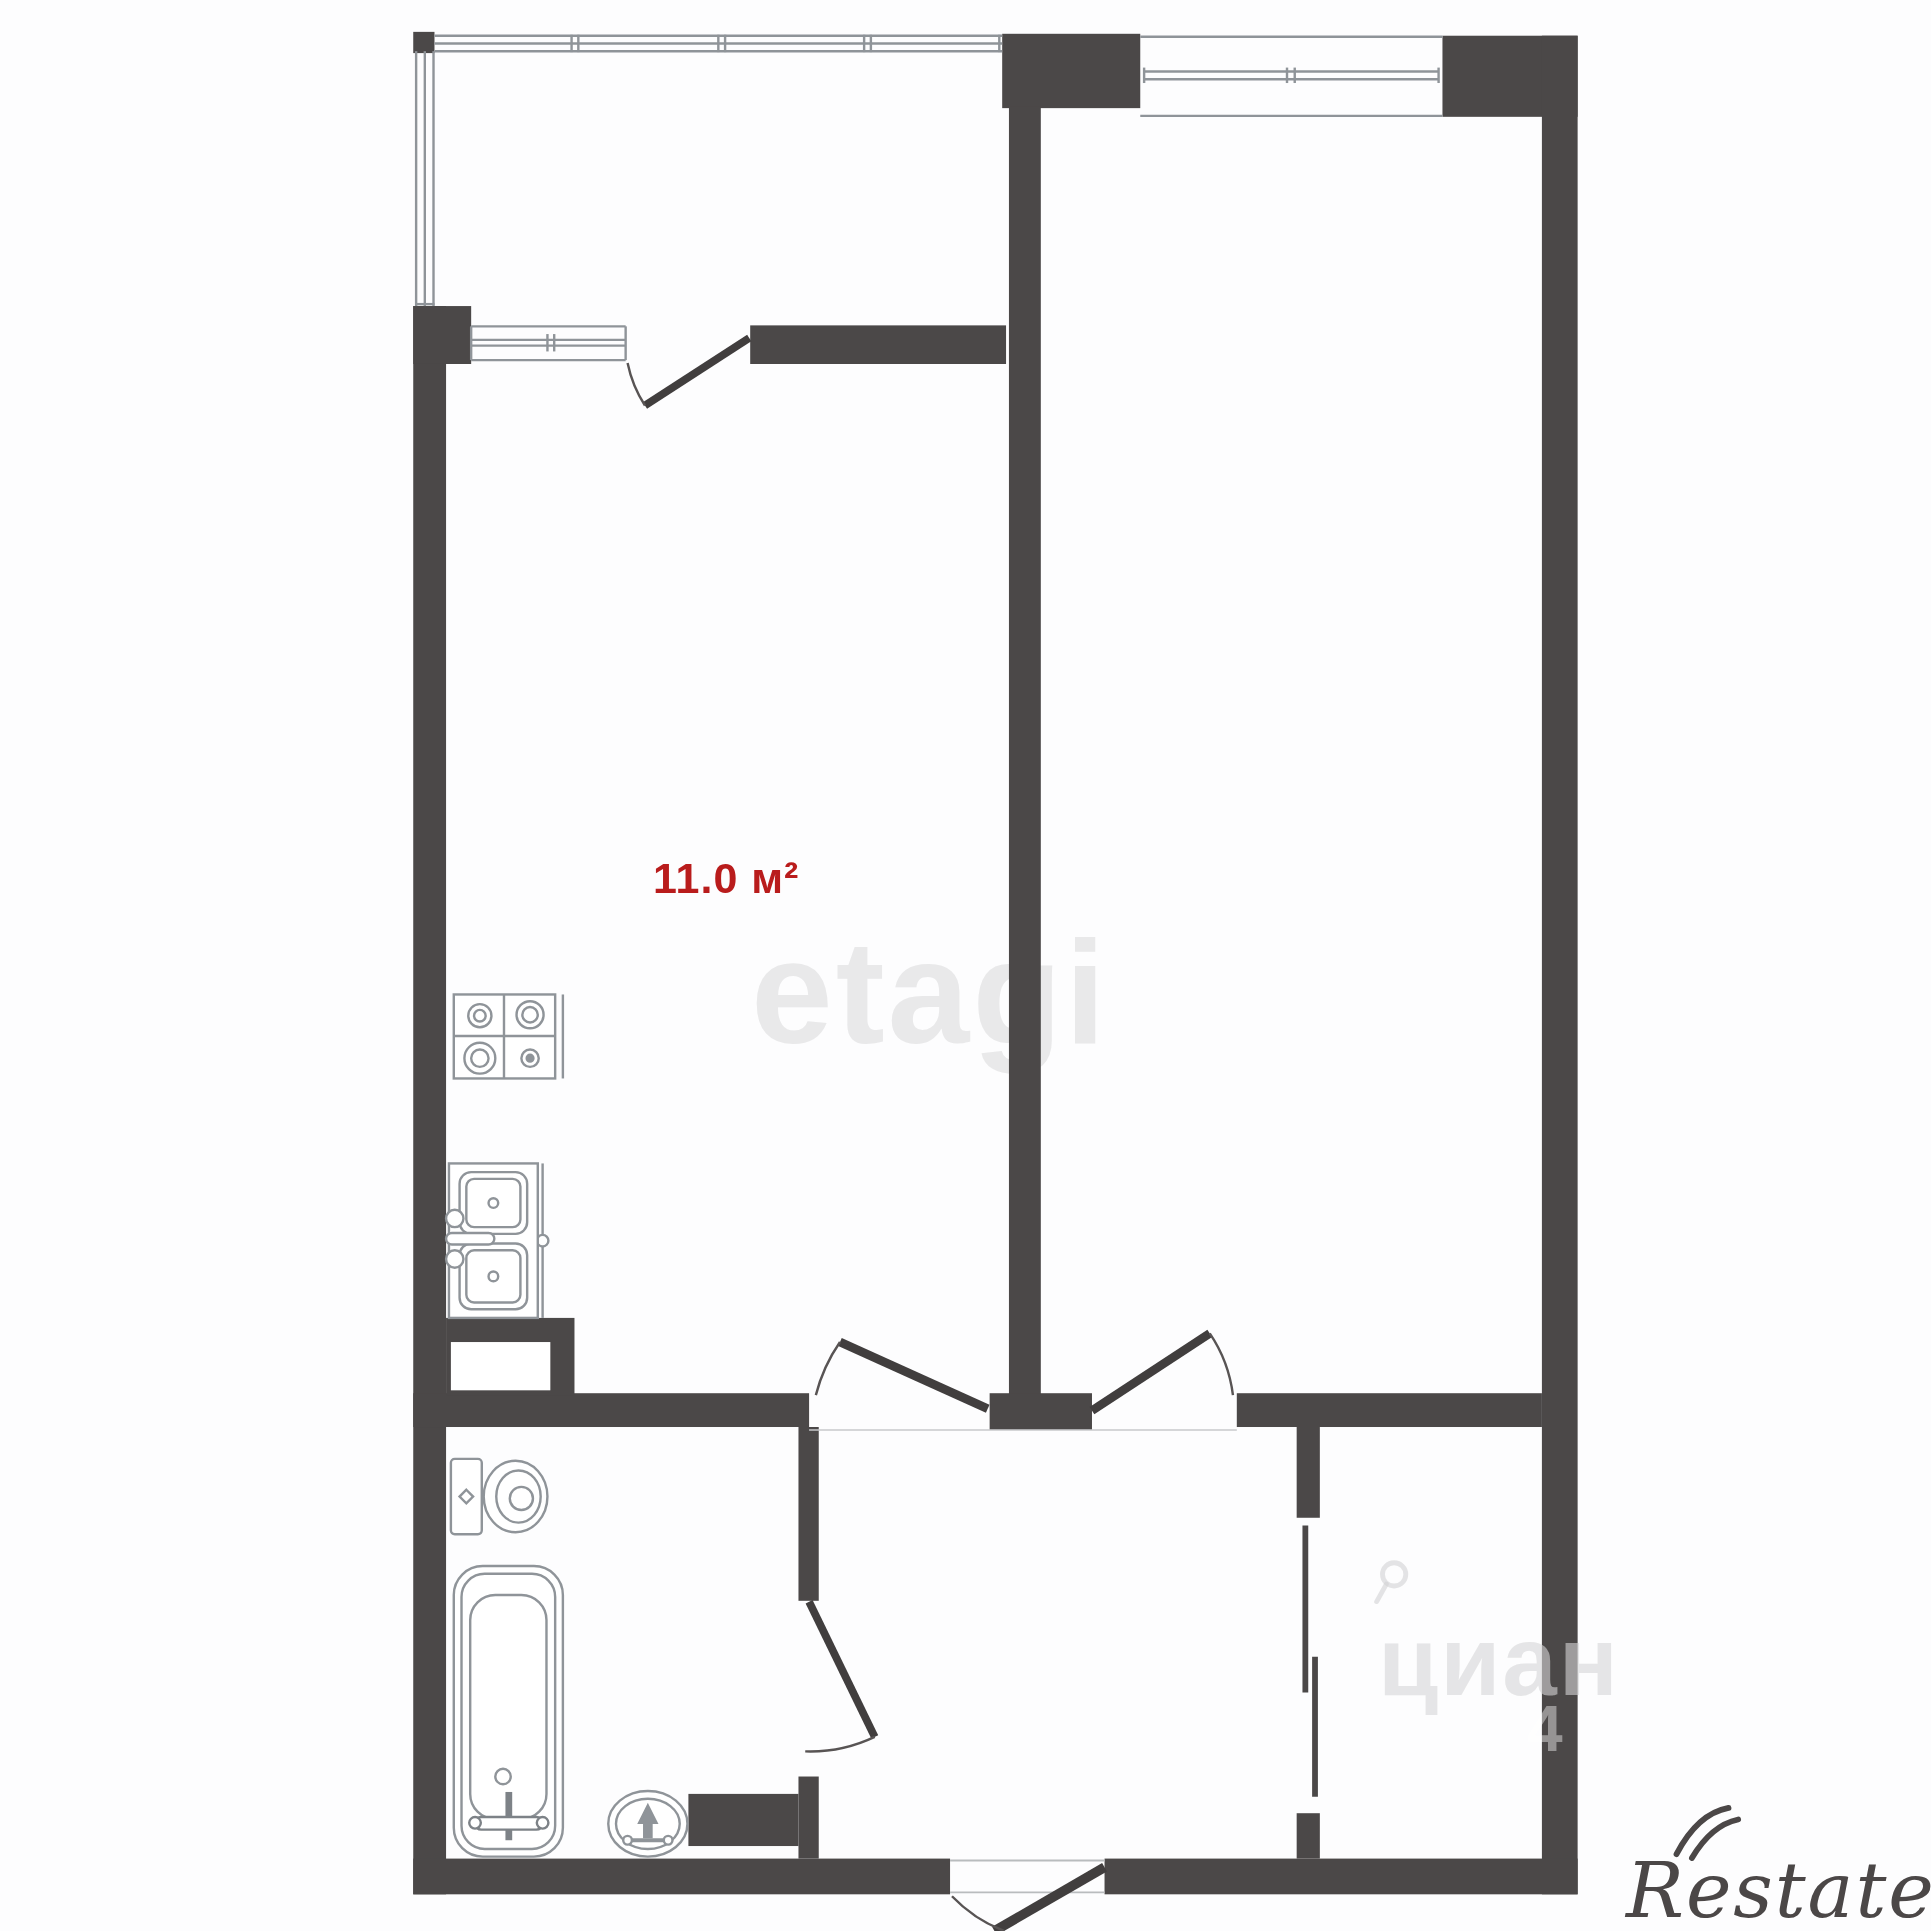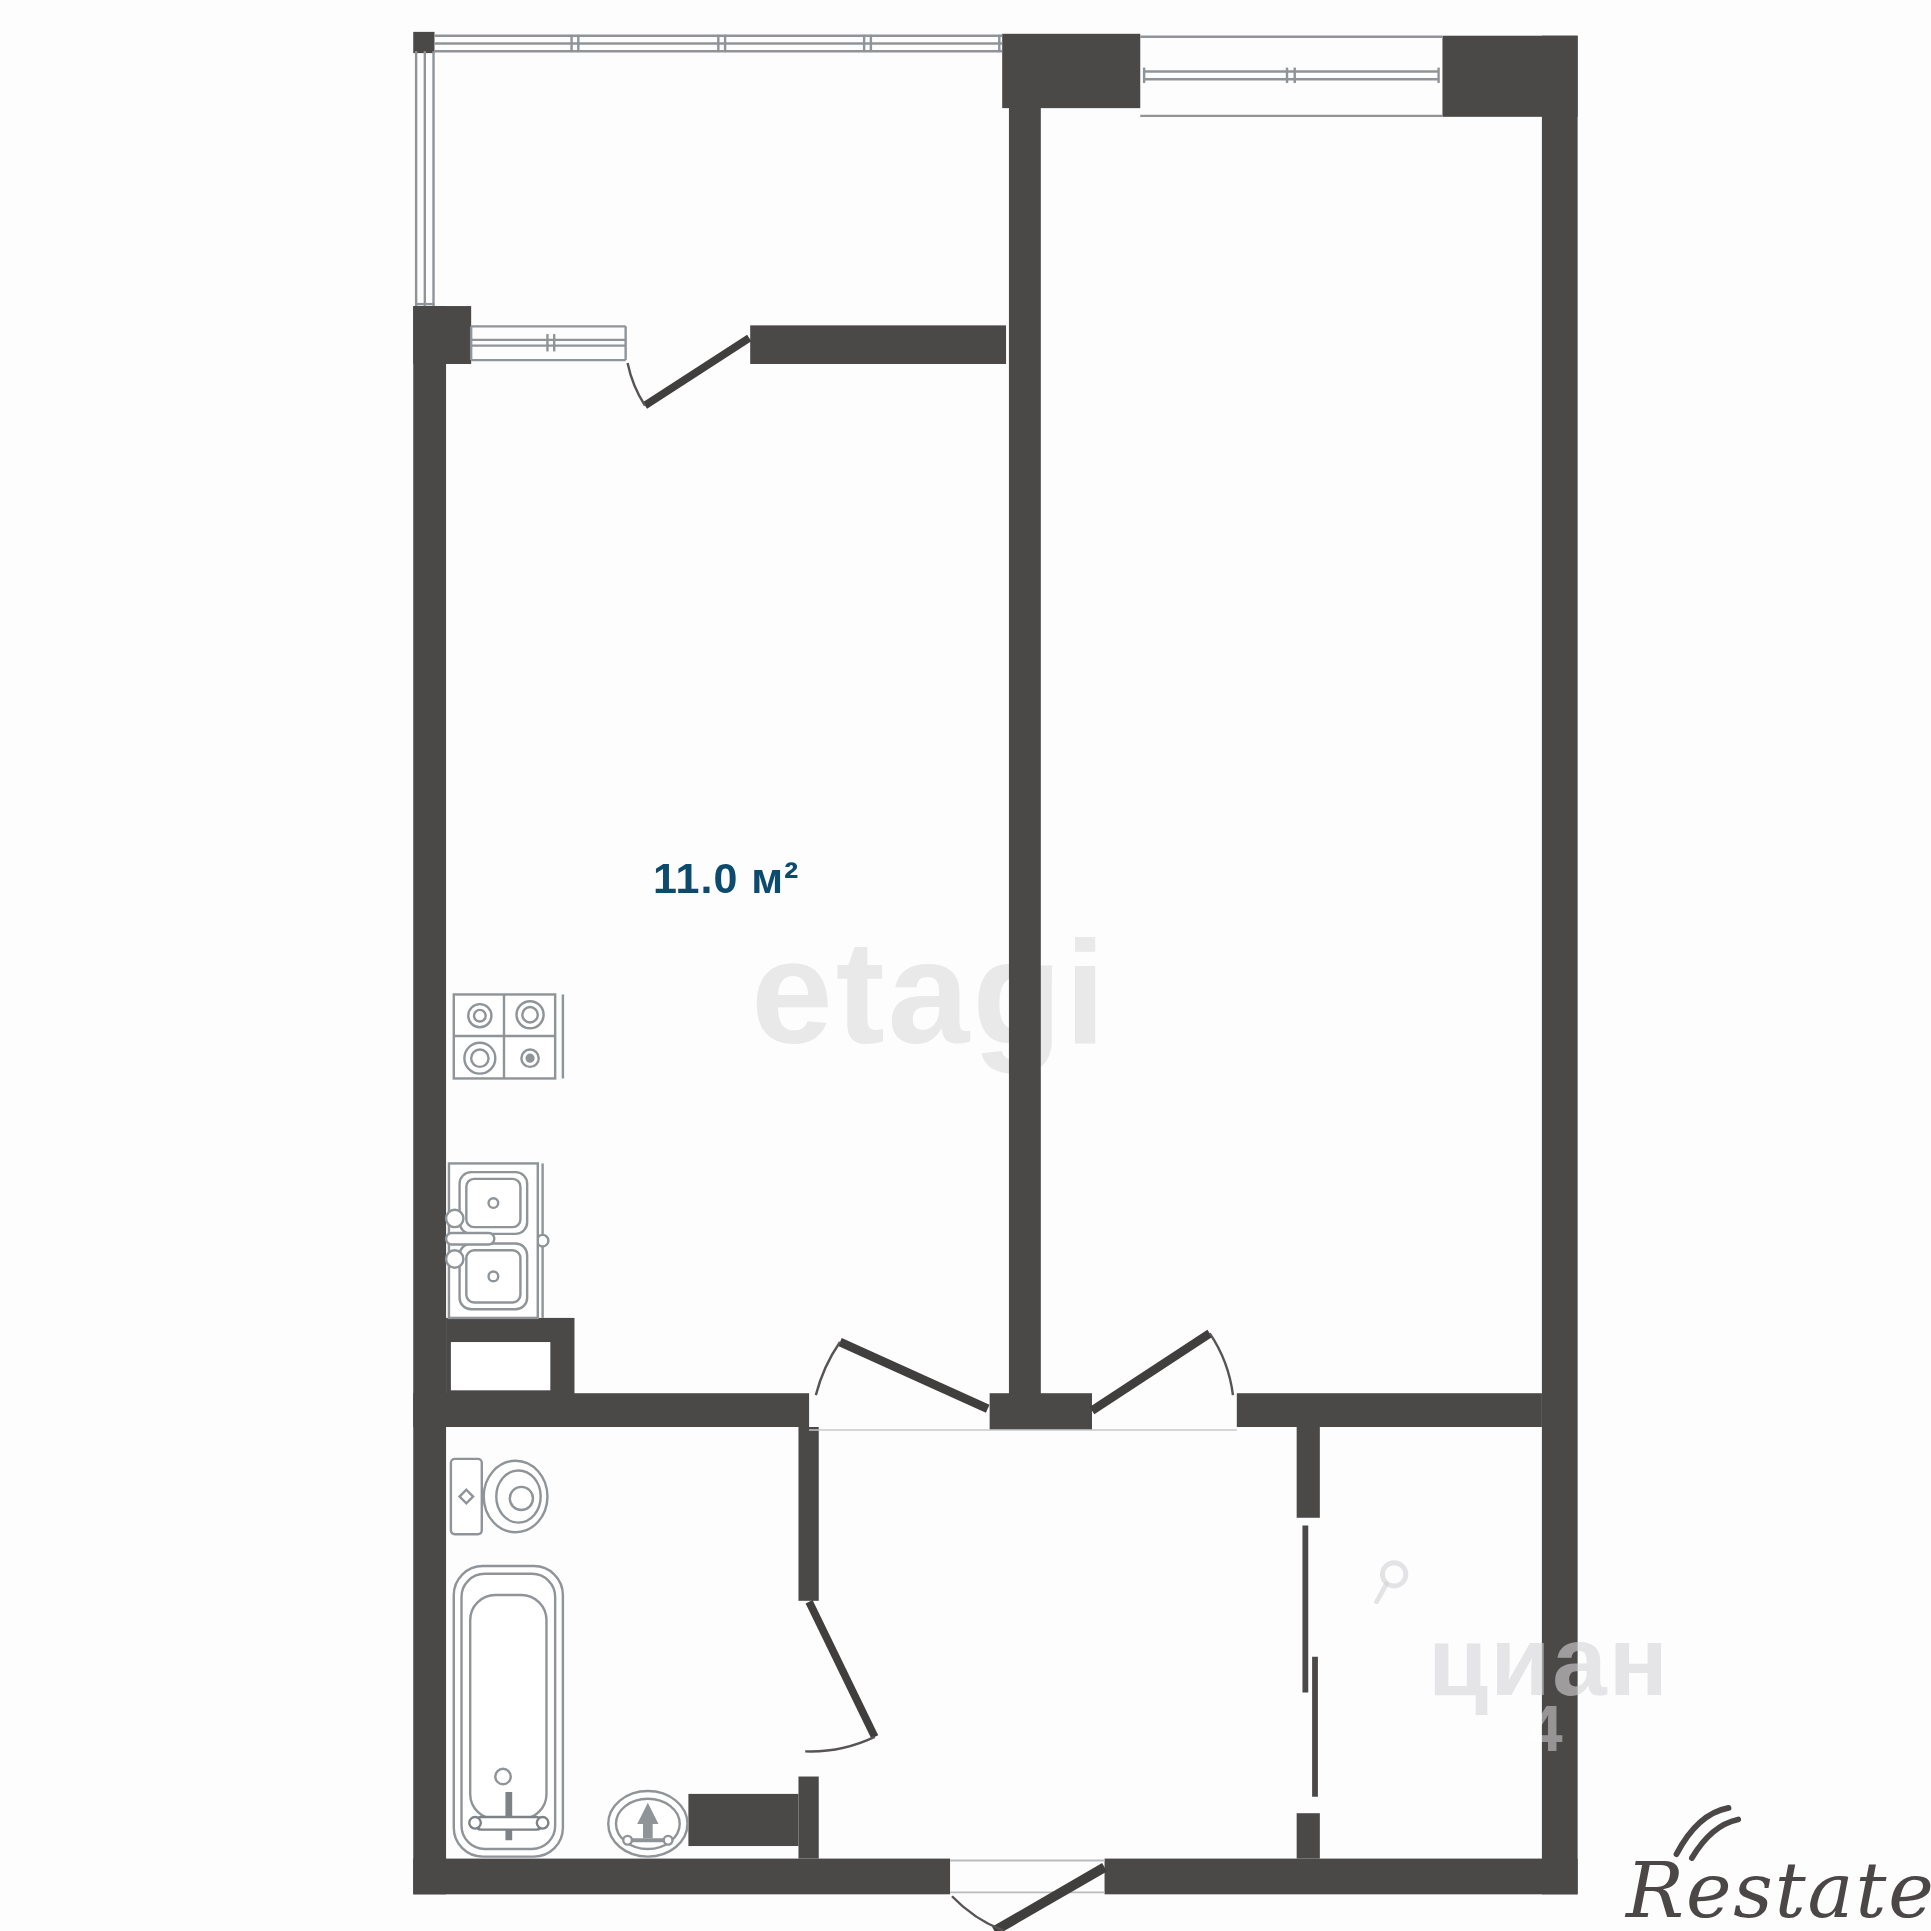--- a/index.html
+++ b/index.html
@@ -13,25 +13,25 @@
   #canvas svg{position:absolute;left:0;top:0;}
   .abs{position:absolute;white-space:nowrap;}
   .etagi-mark{
     left:751px;top:908px;
     font-size:147px;font-weight:700;letter-spacing:2.9px;
     color:#e9e9ea;z-index:1;
   }
   #plan-svg{z-index:2;}
   .area-label{
     left:653px;top:854px;
-    font-size:43px;font-weight:700;color:#0c4a6e;
+    font-size:43px;font-weight:700;color:#b91c1c;
     z-index:5;letter-spacing:1px;
   }
   .cian-mark{
-    left:1428px;top:1605px;
+    left:1378px;top:1605px;
     font-size:98px;font-weight:700;letter-spacing:1.9px;
     color:rgba(213,213,215,0.60);
     z-index:4;
   }
   .cian-number{
     left:1527px;top:1692px;
     font-size:64px;font-weight:700;
     color:rgba(255,255,255,0.42);
     z-index:4;
   }

